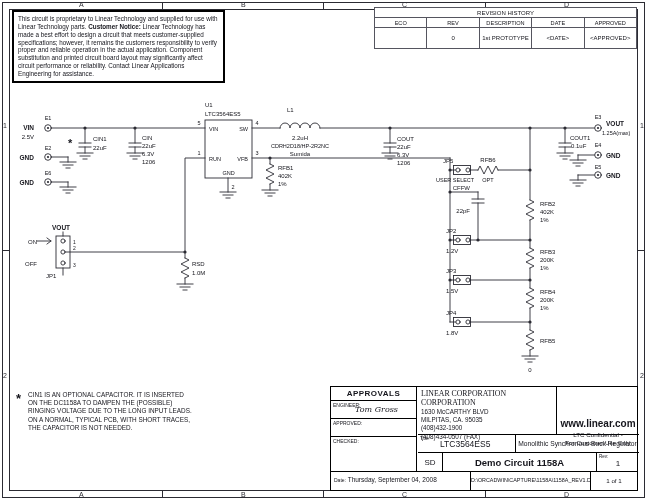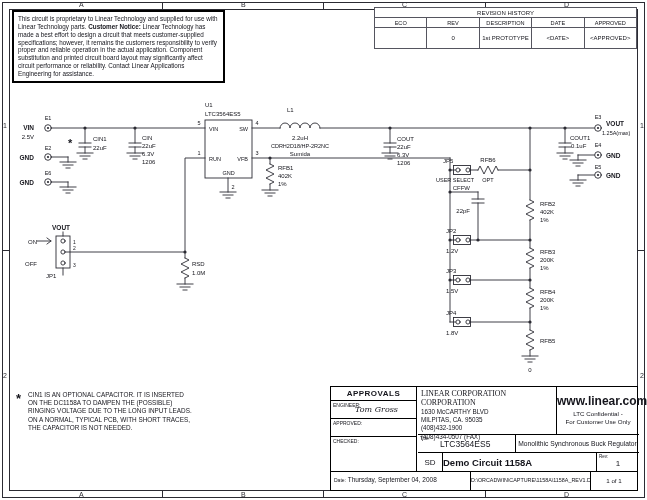--- a/index.html
+++ b/index.html
@@ -45,29 +45,29 @@
   .ap-row{height:17px;border-bottom:1px solid #000;position:relative;}
   .ap-row:last-child{border-bottom:none;}
   .ap-label{position:absolute;left:2px;top:1px;font-size:5px;}
   .ap-name{position:absolute;left:24px;top:4px;font-size:8px;font-style:italic;font-family:"DejaVu Serif",serif;}
   #tb-right{left:87px;top:0;width:221px;height:84px;}
   #tb-info{position:relative;height:47px;border-bottom:1px solid #000;}
   #tb-company{position:absolute;left:3px;top:2px;width:130px;}
   #tb-company .co{font-family:"Liberation Serif",serif;font-size:7.8px;margin-bottom:1px;}
   #tb-company .ad{font-size:6.3px;line-height:1.3;}
   #tb-web{position:absolute;right:0;top:0;width:83px;height:47px;border-left:1px solid #000;text-align:center;box-sizing:border-box;padding-top:7px;}
-  #tb-web .web{font-size:12px;font-weight:700;margin-bottom:2px;}
+  #tb-web .web{font-size:10px;font-weight:700;margin-bottom:2px;margin-top:24px;}
   #tb-web .conf{font-size:6.2px;line-height:1.3;}
   #tb-title{position:relative;height:17px;border-bottom:1px solid #000;}
   #tb-title .tlbl{position:absolute;left:2px;top:1px;font-size:4.5px;}
   #tb-title .part{position:absolute;left:22px;top:4px;font-size:8.5px;}
   #tb-title .desc{position:absolute;right:0;top:0;width:124px;height:17px;border-left:1px solid #000;line-height:17px;text-align:center;font-size:6.7px;box-sizing:border-box;}
   #tb-size{display:flex;height:19px;}
   #tb-size .sz{width:24px;border-right:1px solid #000;text-align:center;line-height:19px;font-size:8px;}
-  #tb-size .doc{flex:1;border-right:1px solid #000;text-align:left;line-height:19px;font-weight:700;font-size:9.5px;}
+  #tb-size .doc{flex:1;border-right:1px solid #000;text-align:center;line-height:19px;font-weight:700;font-size:9.5px;}
   #tb-size .rev{width:42px;position:relative;}
   #tb-size .rev .rlbl{position:absolute;left:2px;top:1px;font-size:4.5px;}
   #tb-size .rev .rval{position:absolute;left:0;right:0;top:6px;text-align:center;font-size:8px;}
   #tb-date{left:0;top:84px;width:306px;height:19px;border-top:1px solid #000;display:flex;}
   #tb-date .d1{width:140px;border-right:1px solid #000;padding:4px 2px 0 3px;font-size:6.5px;box-sizing:border-box;white-space:nowrap;}
   #tb-date .d1 .dlbl{font-size:5px;}
   #tb-date .d2{flex:1;border-right:1px solid #000;text-align:center;line-height:17px;font-size:5.4px;white-space:nowrap;overflow:hidden;}
   #tb-date .d3{width:46px;text-align:center;line-height:17px;font-size:6.2px;}
 </style>
 </head>

